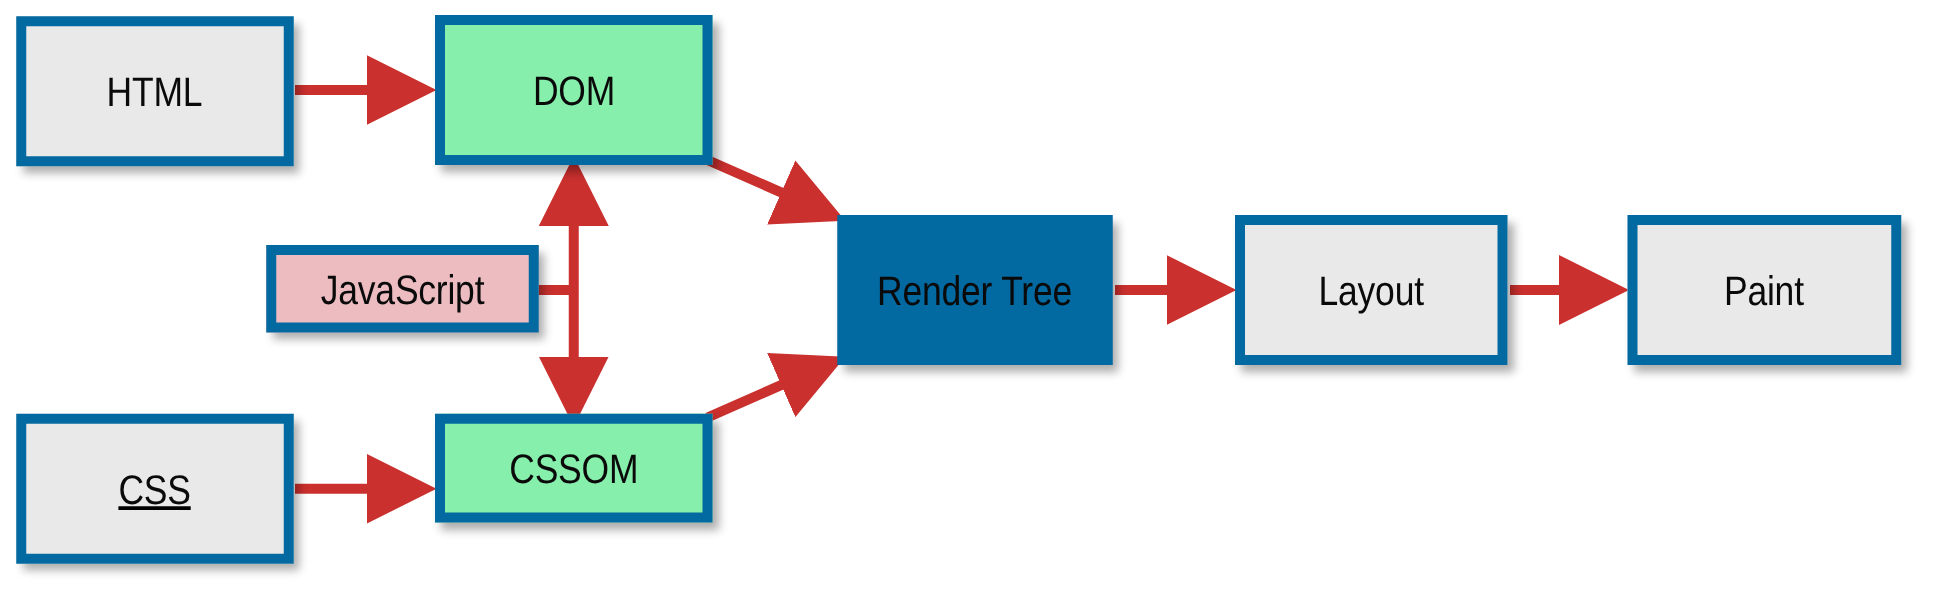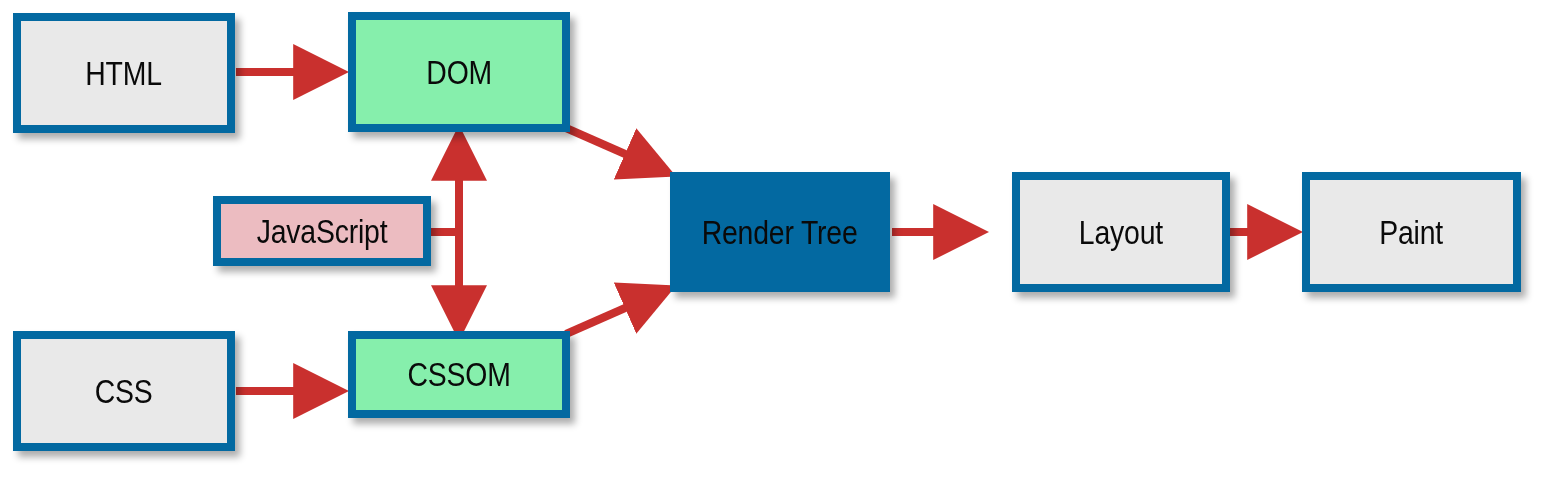--- a/index.html
+++ b/index.html
@@ -89,33 +89,33 @@
   </div>
 
   <div class="node fill-green" style="left:348px; top:12px; width:222px; height:120px;">
     <span class="node-label">DOM</span>
   </div>
 
   <div class="node fill-pink" style="left:181px; top:196px; width:218px; height:70px;margin-left:32px;">
     <span class="node-label">JavaScript</span>
   </div>
 
-  <div class="node fill-grey" style="left:13px; top:331px; width:222px; height:120px;">
+  <div class="node fill-grey" style="left:13px; top:331px; width:222px; height:120px;text-decoration:underline;">
     <span class="node-label">CSS</span>
   </div>
 
   <div class="node fill-green" style="left:348px; top:331px; width:222px; height:87px;">
     <span class="node-label">CSSOM</span>
   </div>
 
   <div class="node fill-blue" style="left:670px; top:172px; width:220px; height:120px;">
     <span class="node-label">Render Tree</span>
   </div>
 
-  <div class="node fill-grey" style="left:1012px; top:172px; width:218px; height:120px;align-items:center;">
+  <div class="node fill-grey" style="left:988px; top:172px; width:218px; height:120px;align-items:center;">
     <span class="node-label">Layout</span>
   </div>
 
   <div class="node fill-grey" style="left:1302px; top:172px; width:219px; height:120px;">
     <span class="node-label">Paint</span>
   </div>
 
 </div>
 
 </body></html>

